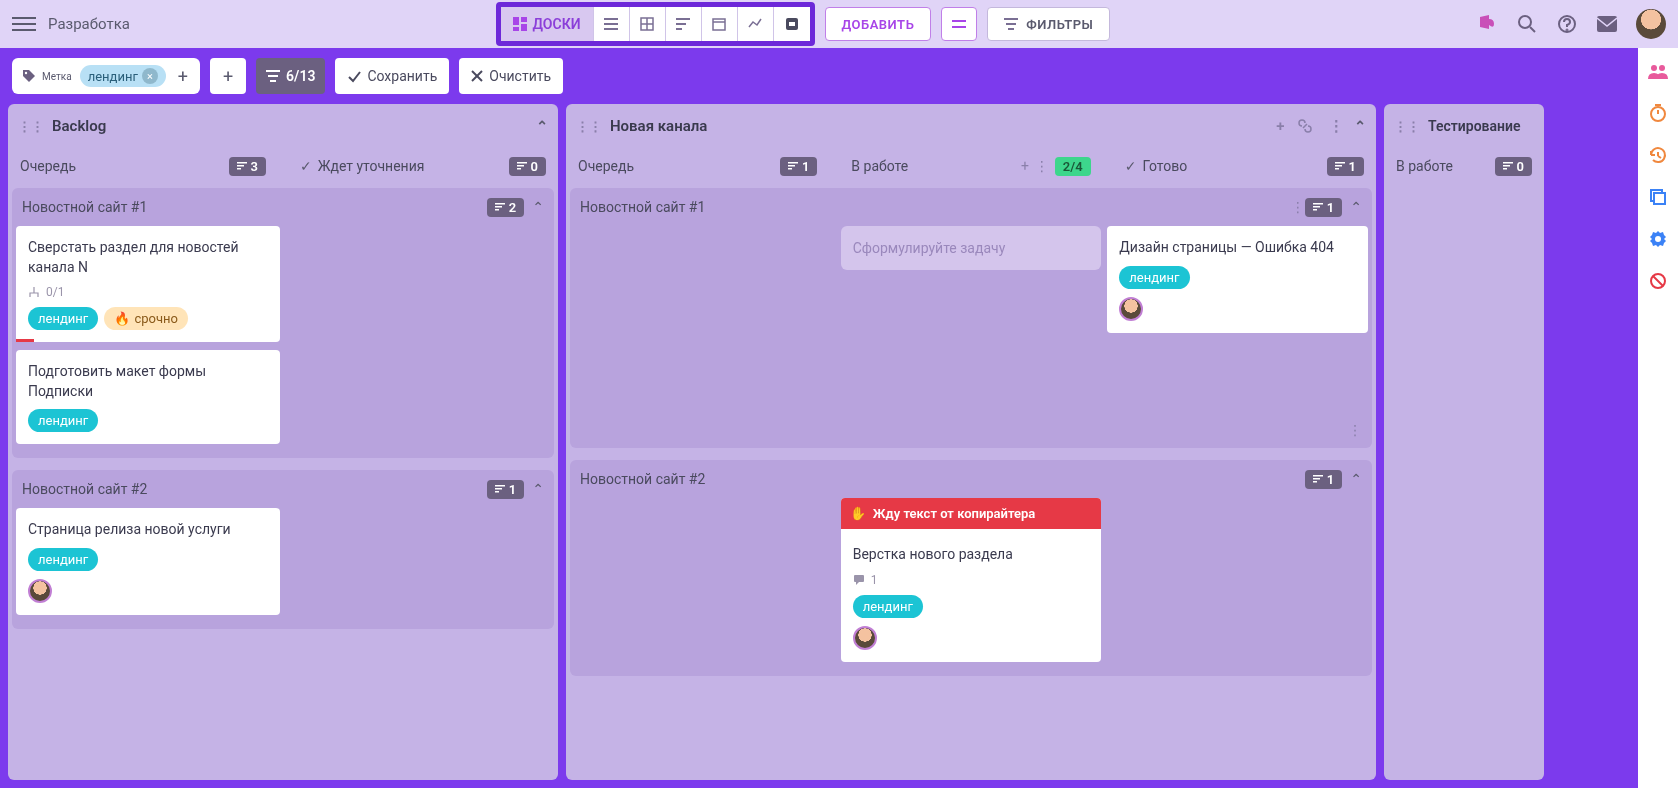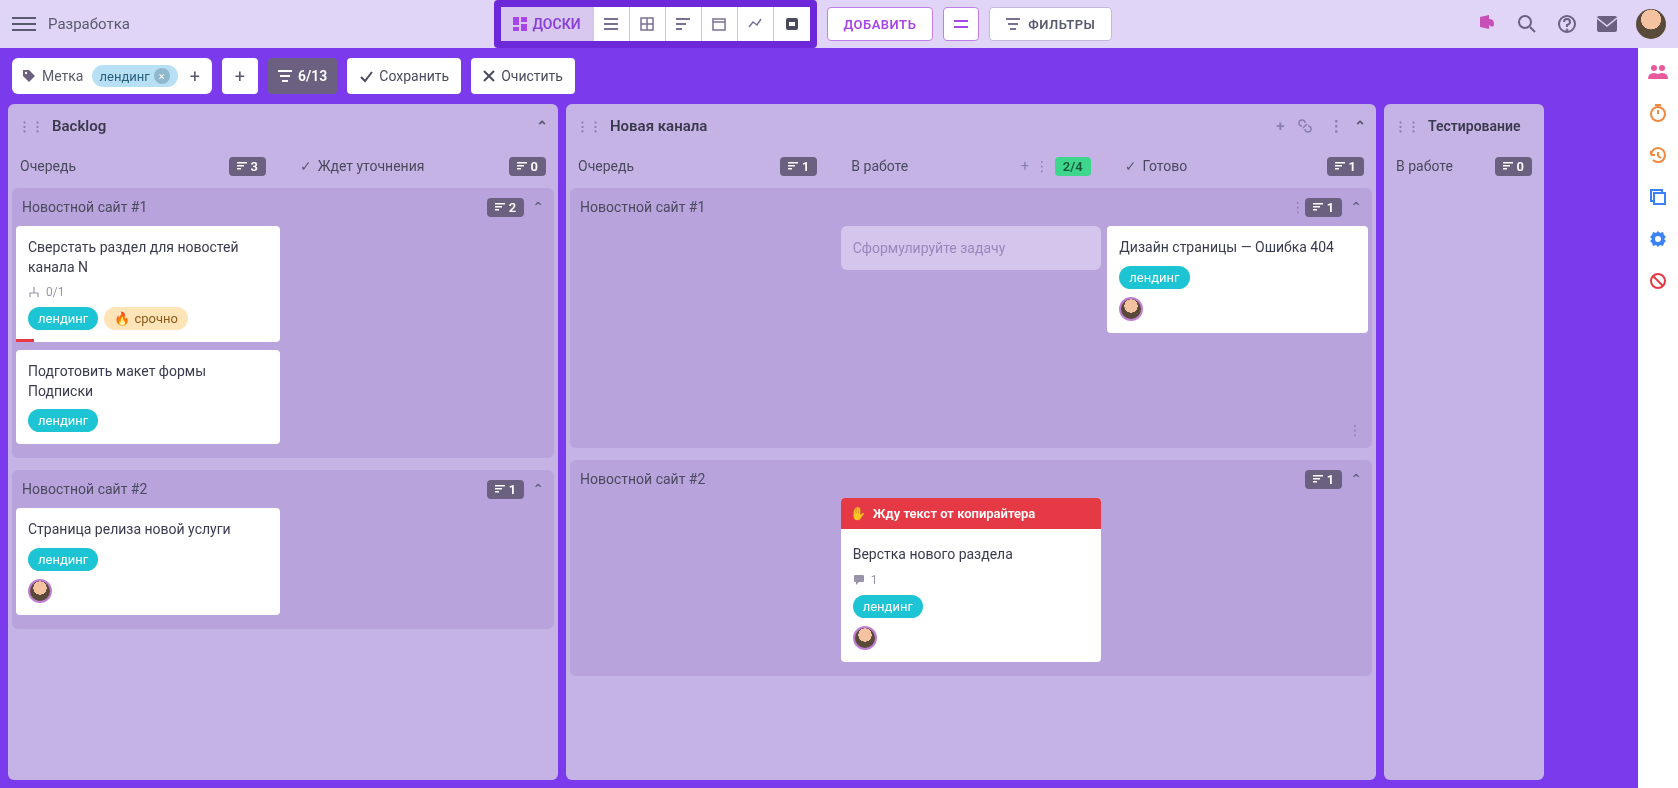--- a/index.html
+++ b/index.html
@@ -2,34 +2,34 @@
 <html><head>
 <meta charset="utf-8">
 <style>
 * { box-sizing: border-box; margin: 0; padding: 0; font-family: -apple-system, BlinkMacSystemFont, "Segoe UI", Roboto, sans-serif; }
 body { background: #7c3aed; overflow: hidden; }
 
 .topbar { height: 48px; background: #e0d4f7; display: flex; align-items: center; padding: 0 12px; gap: 12px; }
 .hamburger { width: 24px; height: 24px; display:flex; flex-direction:column; justify-content:center; gap:4px; cursor:pointer; }
 .hamburger span { height:2px; background:#5a5a6e; }
 .page-title { color:#5a5a6e; font-size:15px; margin-right:auto; }
-.view-switcher { display:flex; background:#fff; border-radius:4px; overflow:hidden; border:7px solid #6d28d9; }
+.view-switcher { display:flex; background:#fff; border-radius:4px; overflow:hidden; border:5px solid #6d28d9; }
 .view-btn { width:36px; height:34px; display:flex; align-items:center; justify-content:center; color:#7a6f94; cursor:pointer; border-right:1px solid #d0c4e8; font-size:14px; }
 .view-btn:last-child { border-right:none; }
 .view-btn.active { background:#d8c8f0; color:#8b3fd9; font-weight:600; width:auto; padding:0 12px; gap:6px; }
 .add-btn { height:34px; padding:0 16px; border:1px solid #c07fe8; color:#a845e8; background:#fff; border-radius:4px; font-weight:600; font-size:13px; cursor:pointer; letter-spacing:0.5px; }
 .eq-btn { width:36px; height:34px; border:1px solid #c07fe8; background:#fff; border-radius:4px; color:#a845e8; display:flex; align-items:center; justify-content:center; cursor:pointer; }
 .filters-btn { height:34px; padding:0 16px; border:1px solid #c4b8dc; background:#fff; border-radius:4px; color:#5a5a6e; font-weight:600; display:flex; align-items:center; gap:8px; cursor:pointer; font-size:13px; letter-spacing:0.5px;}
 .topbar-right { margin-left:auto; display:flex; align-items:center; gap:18px; }
 .topbar-icon { width:22px; height:22px; color:#6b6080; cursor:pointer; display:flex; align-items:center; justify-content:center; }
 .avatar-top { width:30px; height:30px; border-radius:50%; background: radial-gradient(circle at 50% 35%, #f4c2a0 40%, #5a4a3a 41%); }
 
 .filter-bar { height:56px; background:#7c3aed; display:flex; align-items:center; padding:0 12px; gap:10px; }
 .filter-chip-group { background:#fff; border-radius:6px; height:36px; display:flex; align-items:center; padding:0 8px 0 10px; gap:8px; }
-.chip-label { color:#5a5a6e; font-size:14px; display:flex; align-items:center; gap:6px;}
+.chip-label { color:#5a5a6e; font-size:10px; display:flex; align-items:center; gap:6px;}
 .chip-tag { background:#b8e0f5; color:#2a5f7a; padding:3px 8px; border-radius:12px; font-size:13px; display:flex; align-items:center; gap:4px;}
 .chip-close { width:16px; height:16px; border-radius:50%; background:#8fb8cc; color:#fff; display:flex; align-items:center; justify-content:center; font-size:11px; cursor:pointer;}
 .plus-small { color:#5a5a6e; font-size:18px; cursor:pointer; padding:0 4px;}
 .sq-btn { width:36px; height:36px; background:#fff; border-radius:4px; display:flex; align-items:center; justify-content:center; color:#5a5a6e; cursor:pointer; font-size:18px;}
 .count-btn { height:36px; background:#6b6080; color:#fff; border-radius:4px; display:flex; align-items:center; padding:0 10px; gap:6px; font-weight:600; font-size:14px;}
 .action-btn { height:36px; background:#fff; border-radius:4px; display:flex; align-items:center; padding:0 12px; gap:6px; color:#4a4a5e; font-size:14px; cursor:pointer;}
 
 .boards { display:flex; gap:8px; padding:0 8px 8px 8px; height:calc(100vh - 104px); overflow-x:auto; }
 .board { background:#c5b3e6; border-radius:6px; display:flex; flex-direction:column; flex-shrink:0; }
 .board-header { height:44px; display:flex; align-items:center; padding:0 10px; gap:8px; color:#3a3a4e; font-weight:600; font-size:15px;}

